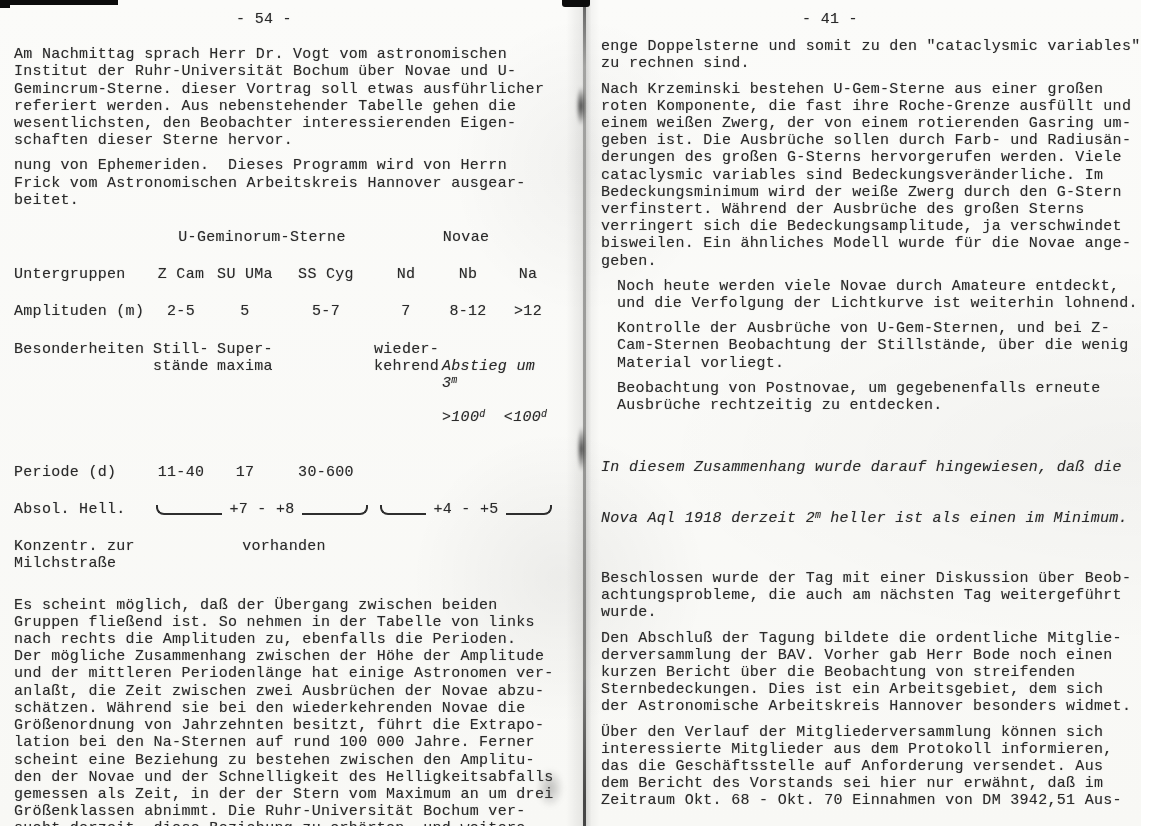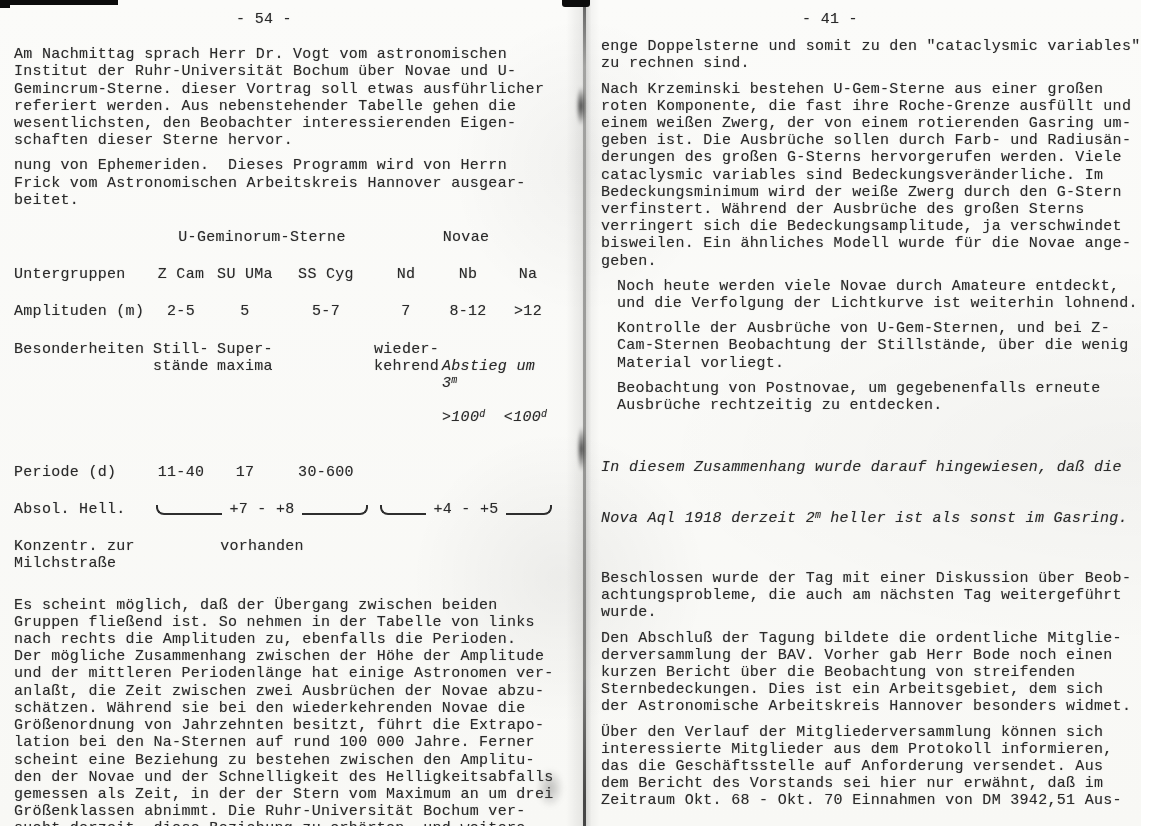--- a/index.html
+++ b/index.html
@@ -34,21 +34,21 @@
   sup.sp{font-size:10px;letter-spacing:0;vertical-align:4px;line-height:0;text-shadow:0 0 1px rgba(40,40,40,0.35);}
   
   .tbl{margin:18px 0 24px 0;}
   .trow{display:grid;margin-bottom:9px;margin-top:20px;}
   .t7{grid-template-columns:136px 62px 66px 96px 64px 60px 60px;}
   .t3{grid-template-columns:136px 224px 184px;}
   .cell{white-space:pre-line;text-align:center;}
   .lbl{text-align:left;}
   .nspan{grid-column:6/8;text-align:left;padding-left:4px;}
   .c4empty{grid-column:4;}
-  .last{margin-bottom:0;}
+  .last{margin-bottom:0;gap:22px;}
   
   .brace{display:flex;align-items:center;padding:0 6px;}
   .brace .bl{flex:1;height:8px;border-bottom:2px solid #2e2e2e;border-left:2px solid #2e2e2e;border-bottom-left-radius:8px;}
   .brace .br{flex:1;height:8px;border-bottom:2px solid #2e2e2e;border-right:2px solid #2e2e2e;border-bottom-right-radius:8px;}
   .brace .btxt{padding:0 7px;}
   
   .gutter-soft{position:absolute;left:566px;top:0;width:34px;height:826px;
     background:linear-gradient(90deg,transparent,rgba(0,0,0,0.07) 45%,rgba(0,0,0,0.15) 58%,rgba(0,0,0,0.03) 75%,transparent);}
   .gutter-line{position:absolute;left:583px;top:0;width:3px;height:826px;
     background:linear-gradient(180deg,#4a4a4a 0%,#9a9a98 8%,#8d8d8b 55%,#6e6e6c 82%,#2c2c2c 97%);opacity:.85;}
@@ -191,21 +191,21 @@
     <div class="para indent">Noch heute werden viele Novae durch Amateure entdeckt,
 und die Verfolgung der Lichtkurve ist weiterhin lohnend.</div>
     <div class="para indent">Kontrolle der Ausbrüche von U-Gem-Sternen, und bei Z-
 Cam-Sternen Beobachtung der Stillstände, über die wenig
 Material vorliegt.</div>
     <div class="para indent gap-lg">Beobachtung von Postnovae, um gegebenenfalls erneute
 Ausbrüche rechtzeitig zu entdecken.</div>
 
     <div class="para">
       <div class="line">In diesem Zusammenhang wurde darauf hingewiesen, daß die</div>
-      <div class="line"><span>Nova Aql 1918 derzeit 2</span><sup class="sp">m</sup><span> heller ist als sonst im Gasring.</span></div>
+      <div class="line"><span>Nova Aql 1918 derzeit 2</span><sup class="sp">m</sup><span> heller ist als einen im Minimum.</span></div>
     </div>
 
     <div class="para">Beschlossen wurde der Tag mit einer Diskussion über Beob-
 achtungsprobleme, die auch am nächsten Tag weitergeführt
 wurde.</div>
     <div class="para">Den Abschluß der Tagung bildete die ordentliche Mitglie-
 derversammlung der BAV. Vorher gab Herr Bode noch einen
 kurzen Bericht über die Beobachtung von streifenden
 Sternbedeckungen. Dies ist ein Arbeitsgebiet, dem sich
 der Astronomische Arbeitskreis Hannover besonders widmet.</div>

